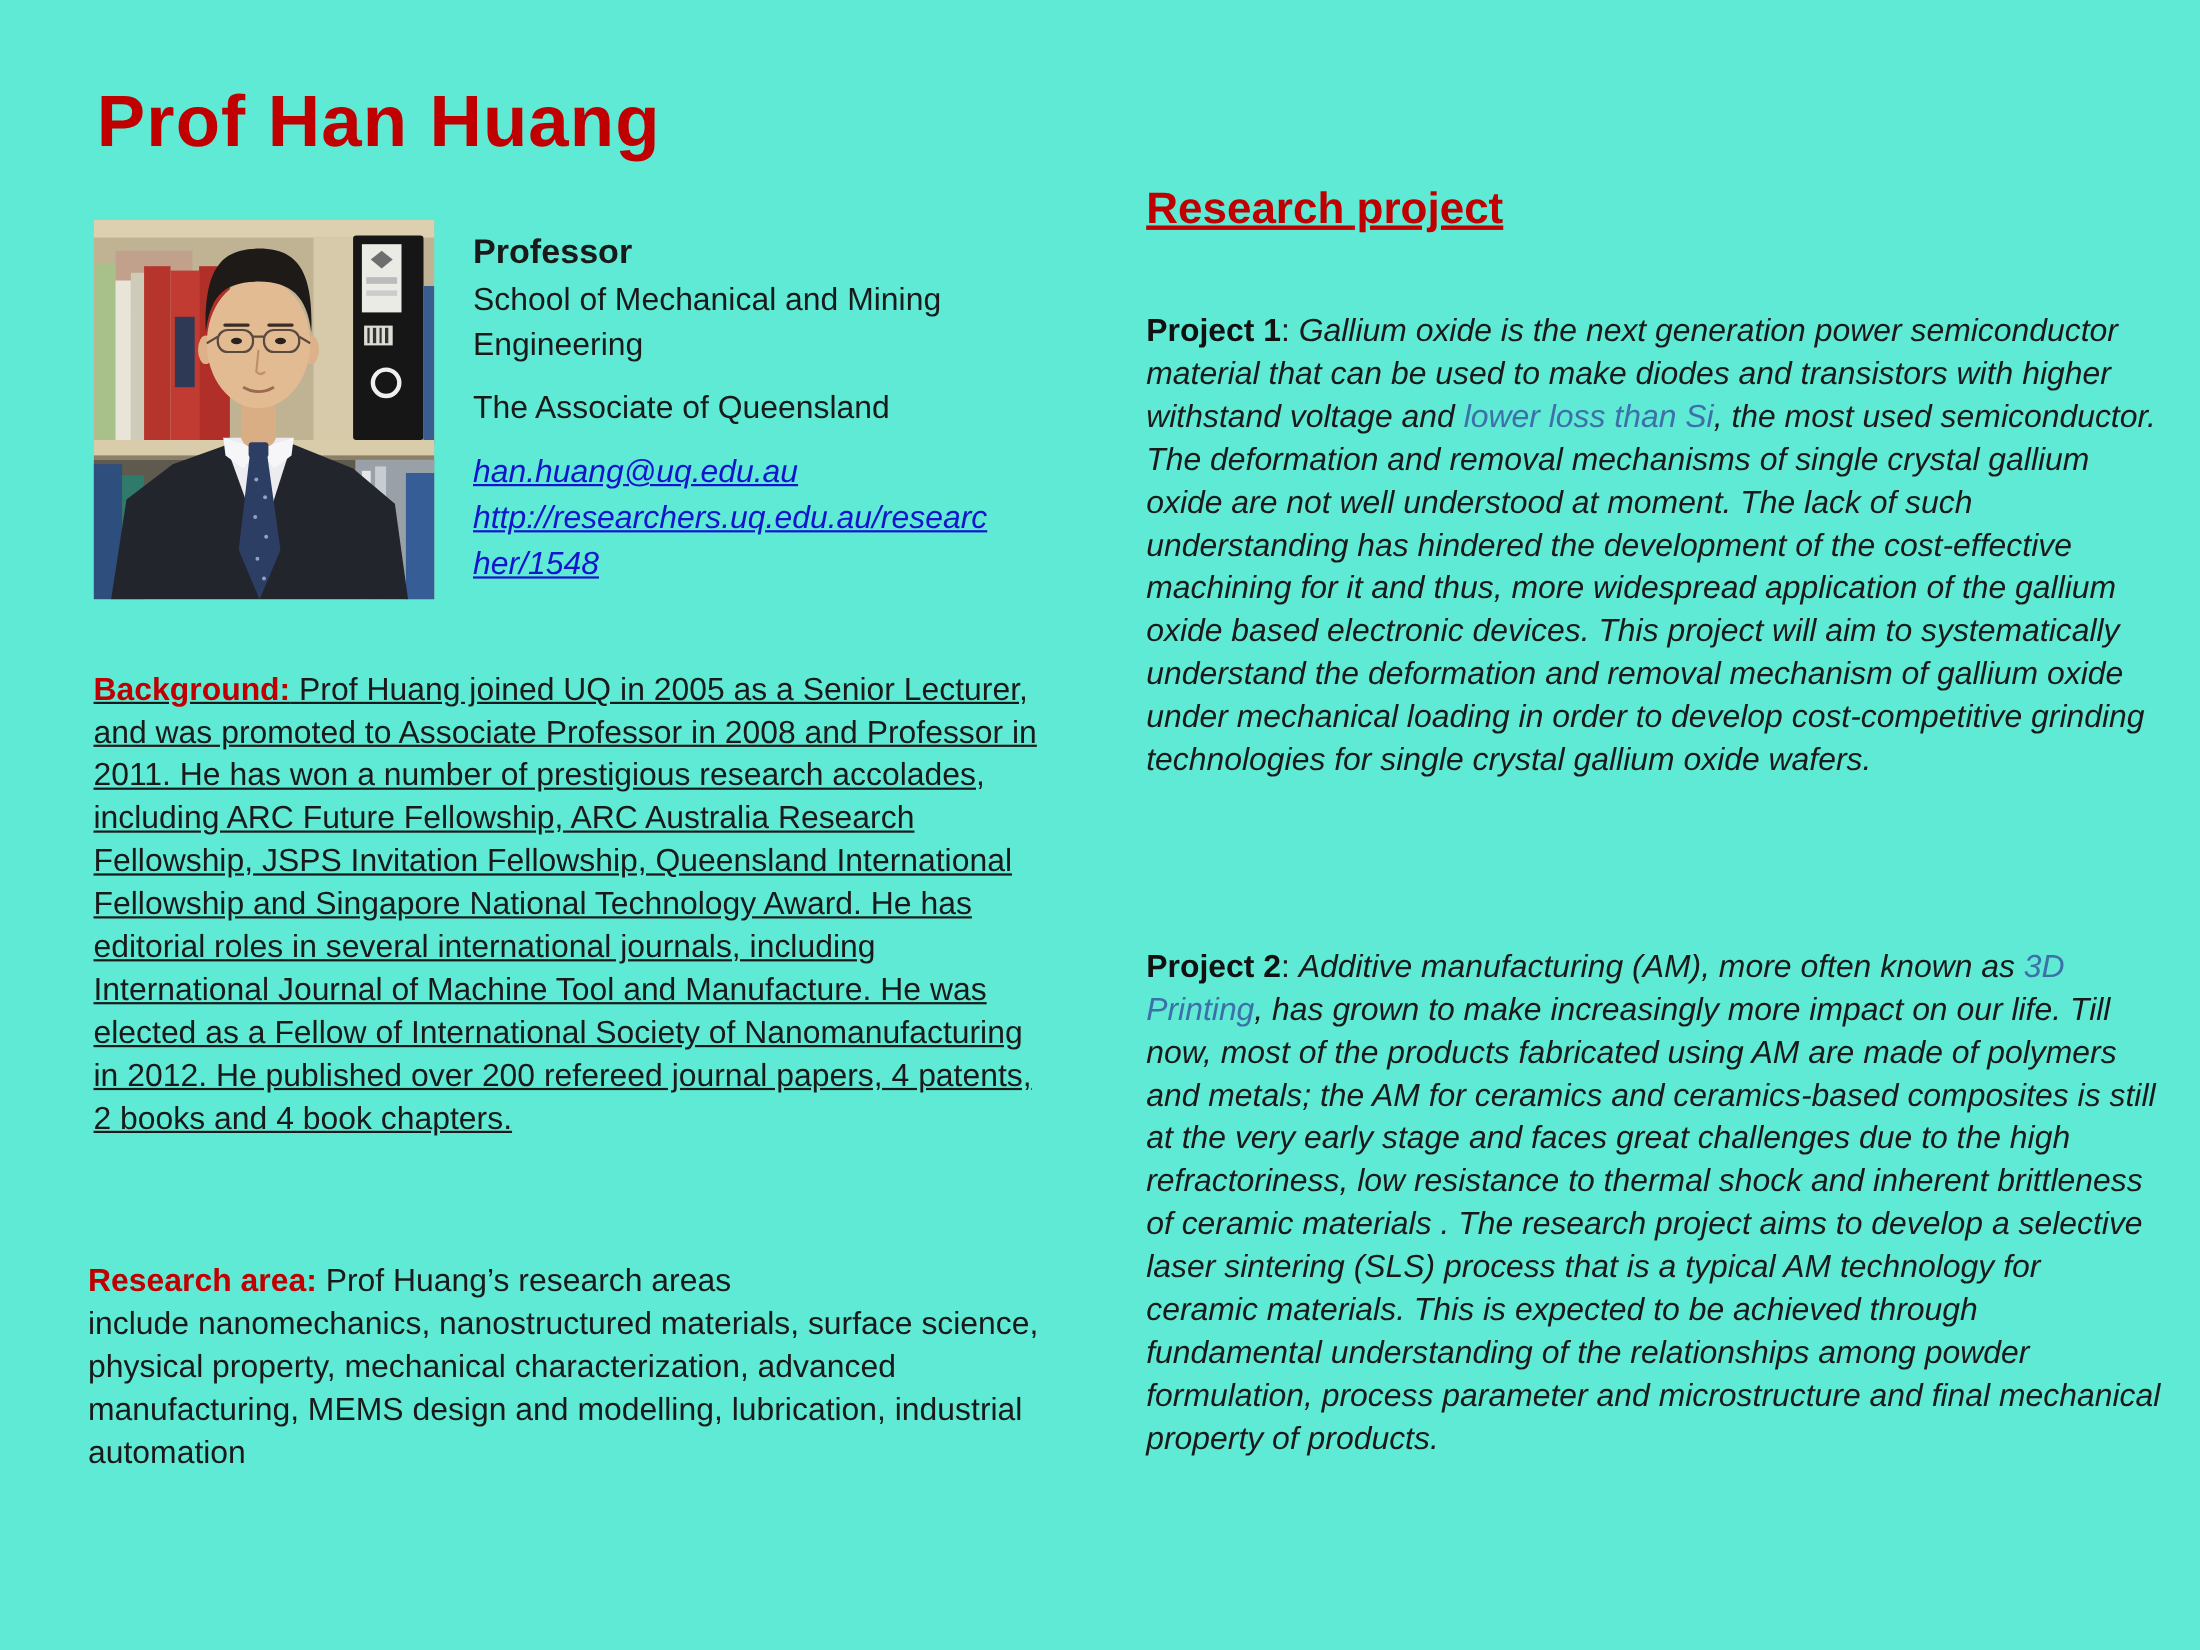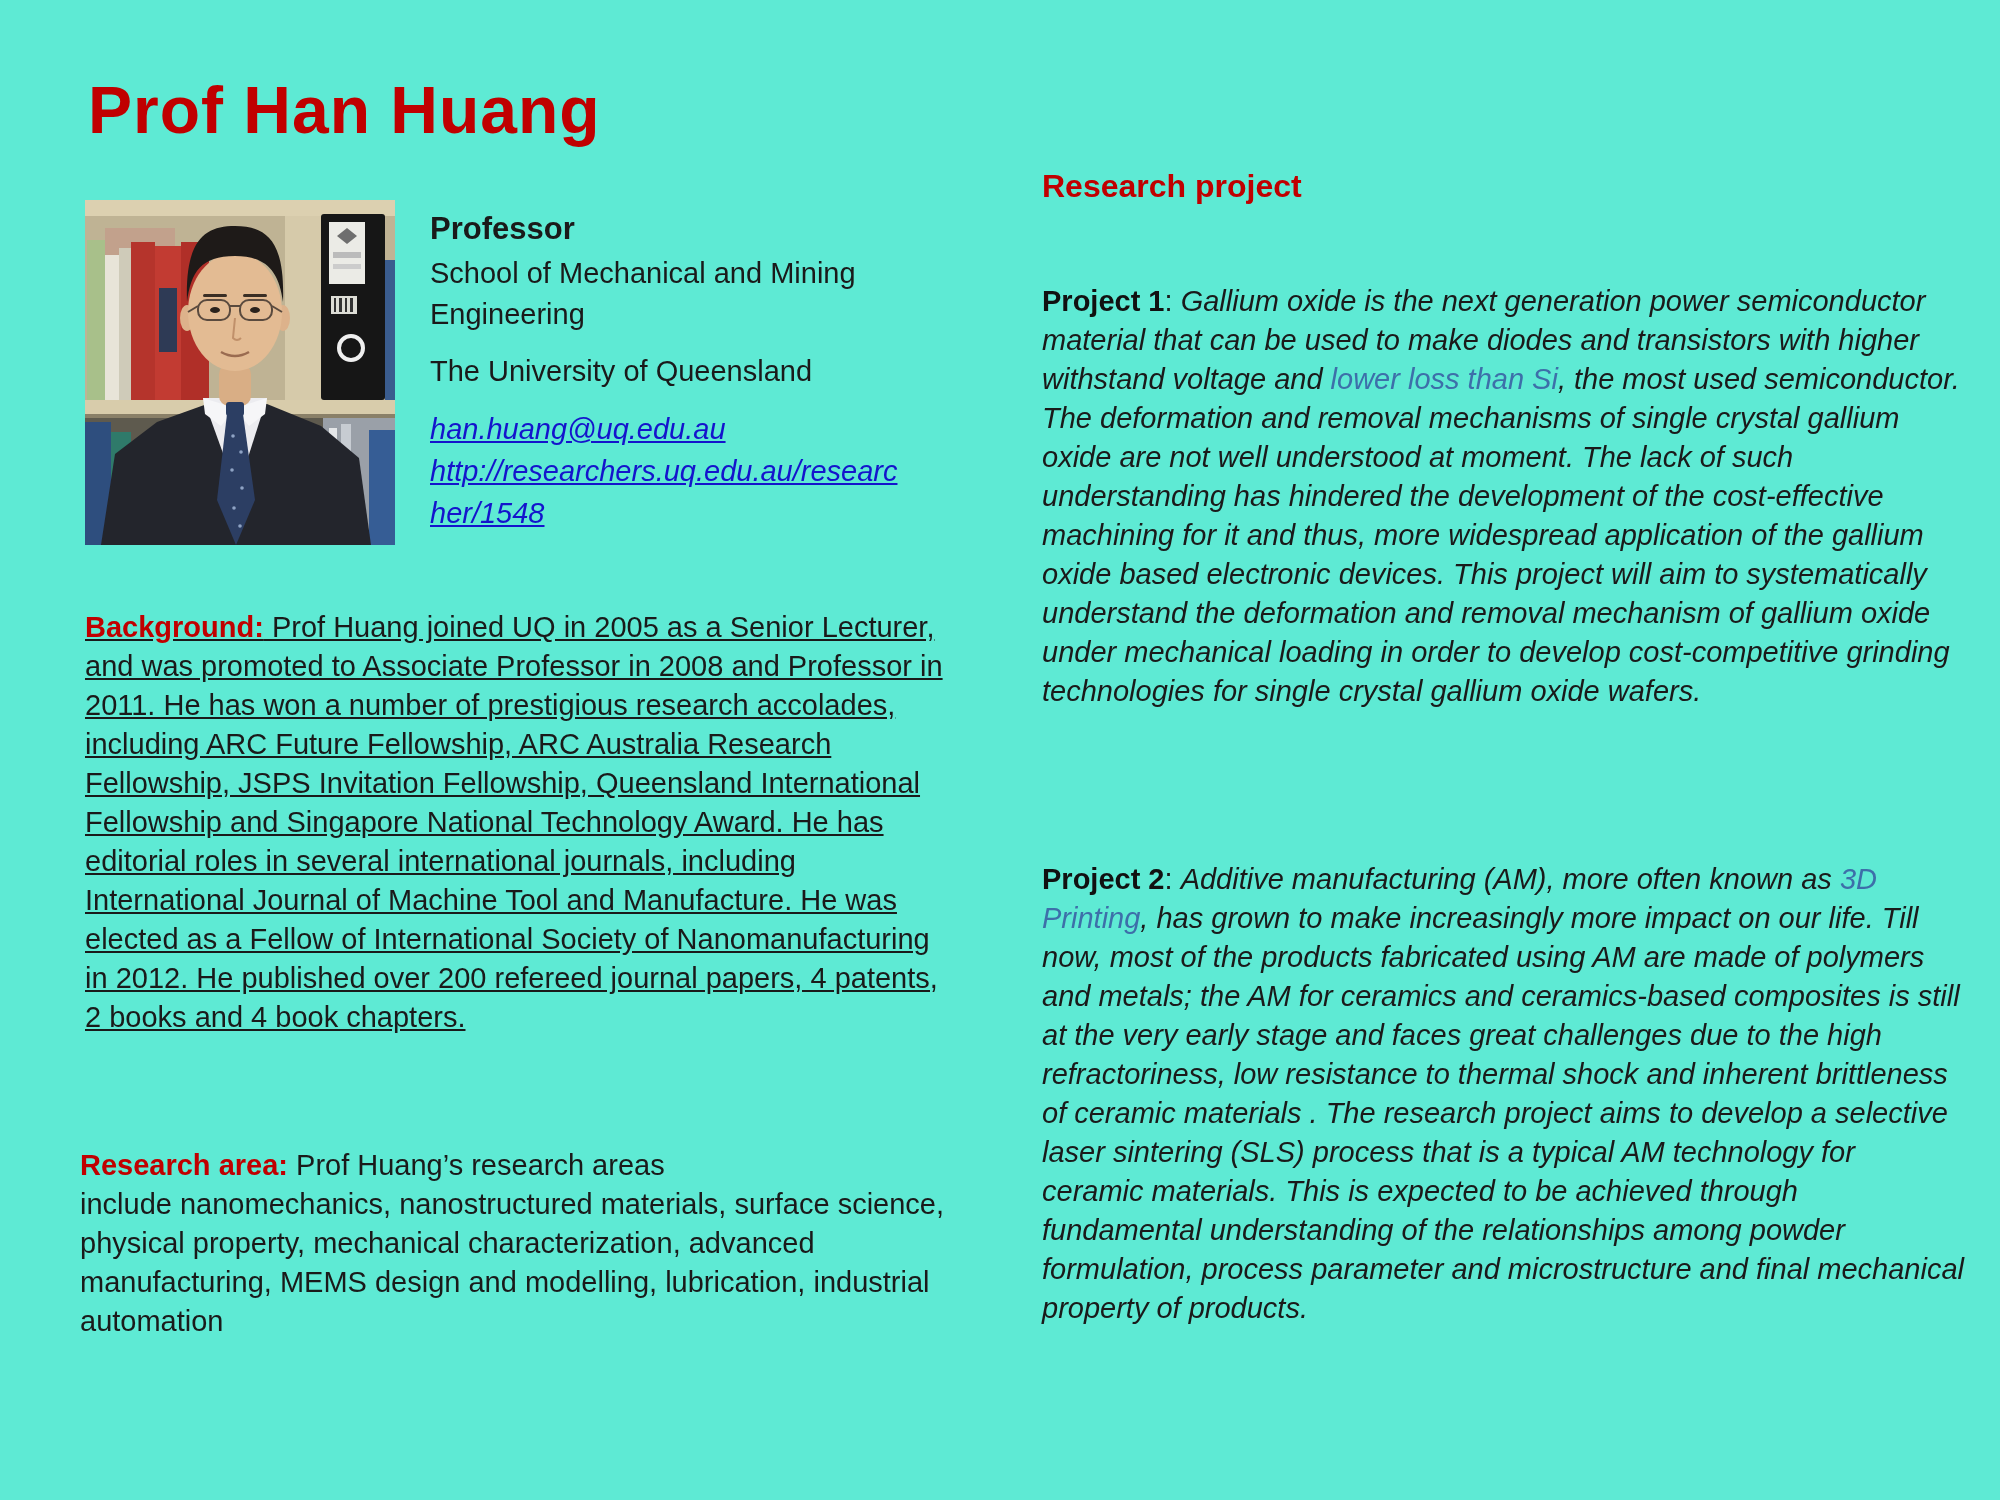--- a/index.html
+++ b/index.html
@@ -82,24 +82,25 @@
     width: 880px;
   }
   .red-label {
     color: #C00000;
     font-weight: bold;
   }
   .section-heading {
     position: absolute;
     left: 1042px;
     top: 168px;
-    font-size: 32px;
+    font-size: 40px;
     font-weight: bold;
     color: #C00000;
     white-space: nowrap;
+    text-decoration: underline;
   }
   .project-par {
     left: 1042px;
     width: 922px;
     font-style: italic;
   }
   .project1-par { top: 282px; }
   .project2-par { top: 860px; }
   .project-label {
     font-style: normal;
@@ -194,21 +195,21 @@
       <line x1="187" y1="106" x2="197" y2="112" stroke="#5A4A3E" stroke-width="2"></line>
 
       <path d="M150,118 L148,138 Q152,142 156,138" fill="none" stroke="#C0906A" stroke-width="2"></path>
       <path d="M136,152 Q150,160 164,152" fill="none" stroke="#9A6B50" stroke-width="2.5"></path>
     </svg>
   </div>
 
   <div class="profile-info">
     <div class="profile-role">Professor</div>
     <div class="profile-school">School of Mechanical and Mining Engineering</div>
-    <div class="profile-university">The University of Queensland</div>
+    <div class="profile-university">The Associate of Queensland</div>
     <div class="profile-links">
       <a href="#">han.huang@uq.edu.au</a><br>
       <a href="#">http://researchers.uq.edu.au/researcher/1548</a>
     </div>
   </div>
 
   <p class="body-par background-par"><span class="red-label">Background:</span><span> Prof Huang joined UQ in 2005 as a Senior Lecturer, and was promoted to Associate Professor in 2008 and Professor in 2011. He has won a number of prestigious research accolades, including ARC Future Fellowship, ARC Australia Research Fellowship, JSPS Invitation Fellowship, Queensland International Fellowship and Singapore National Technology Award. He has editorial roles in several international journals, including International Journal of Machine Tool and Manufacture. He was elected as a Fellow of International Society of Nanomanufacturing in 2012. He published over 200 refereed journal papers, 4 patents, 2 books and 4 book chapters.</span></p>
 
   <p class="body-par research-area-par"><span class="red-label">Research area:</span><span> Prof Huang’s research areas</span><br><span>include nanomechanics, nanostructured materials, surface science, physical property, mechanical characterization, advanced manufacturing, MEMS design and modelling, lubrication, industrial automation</span></p>
 

